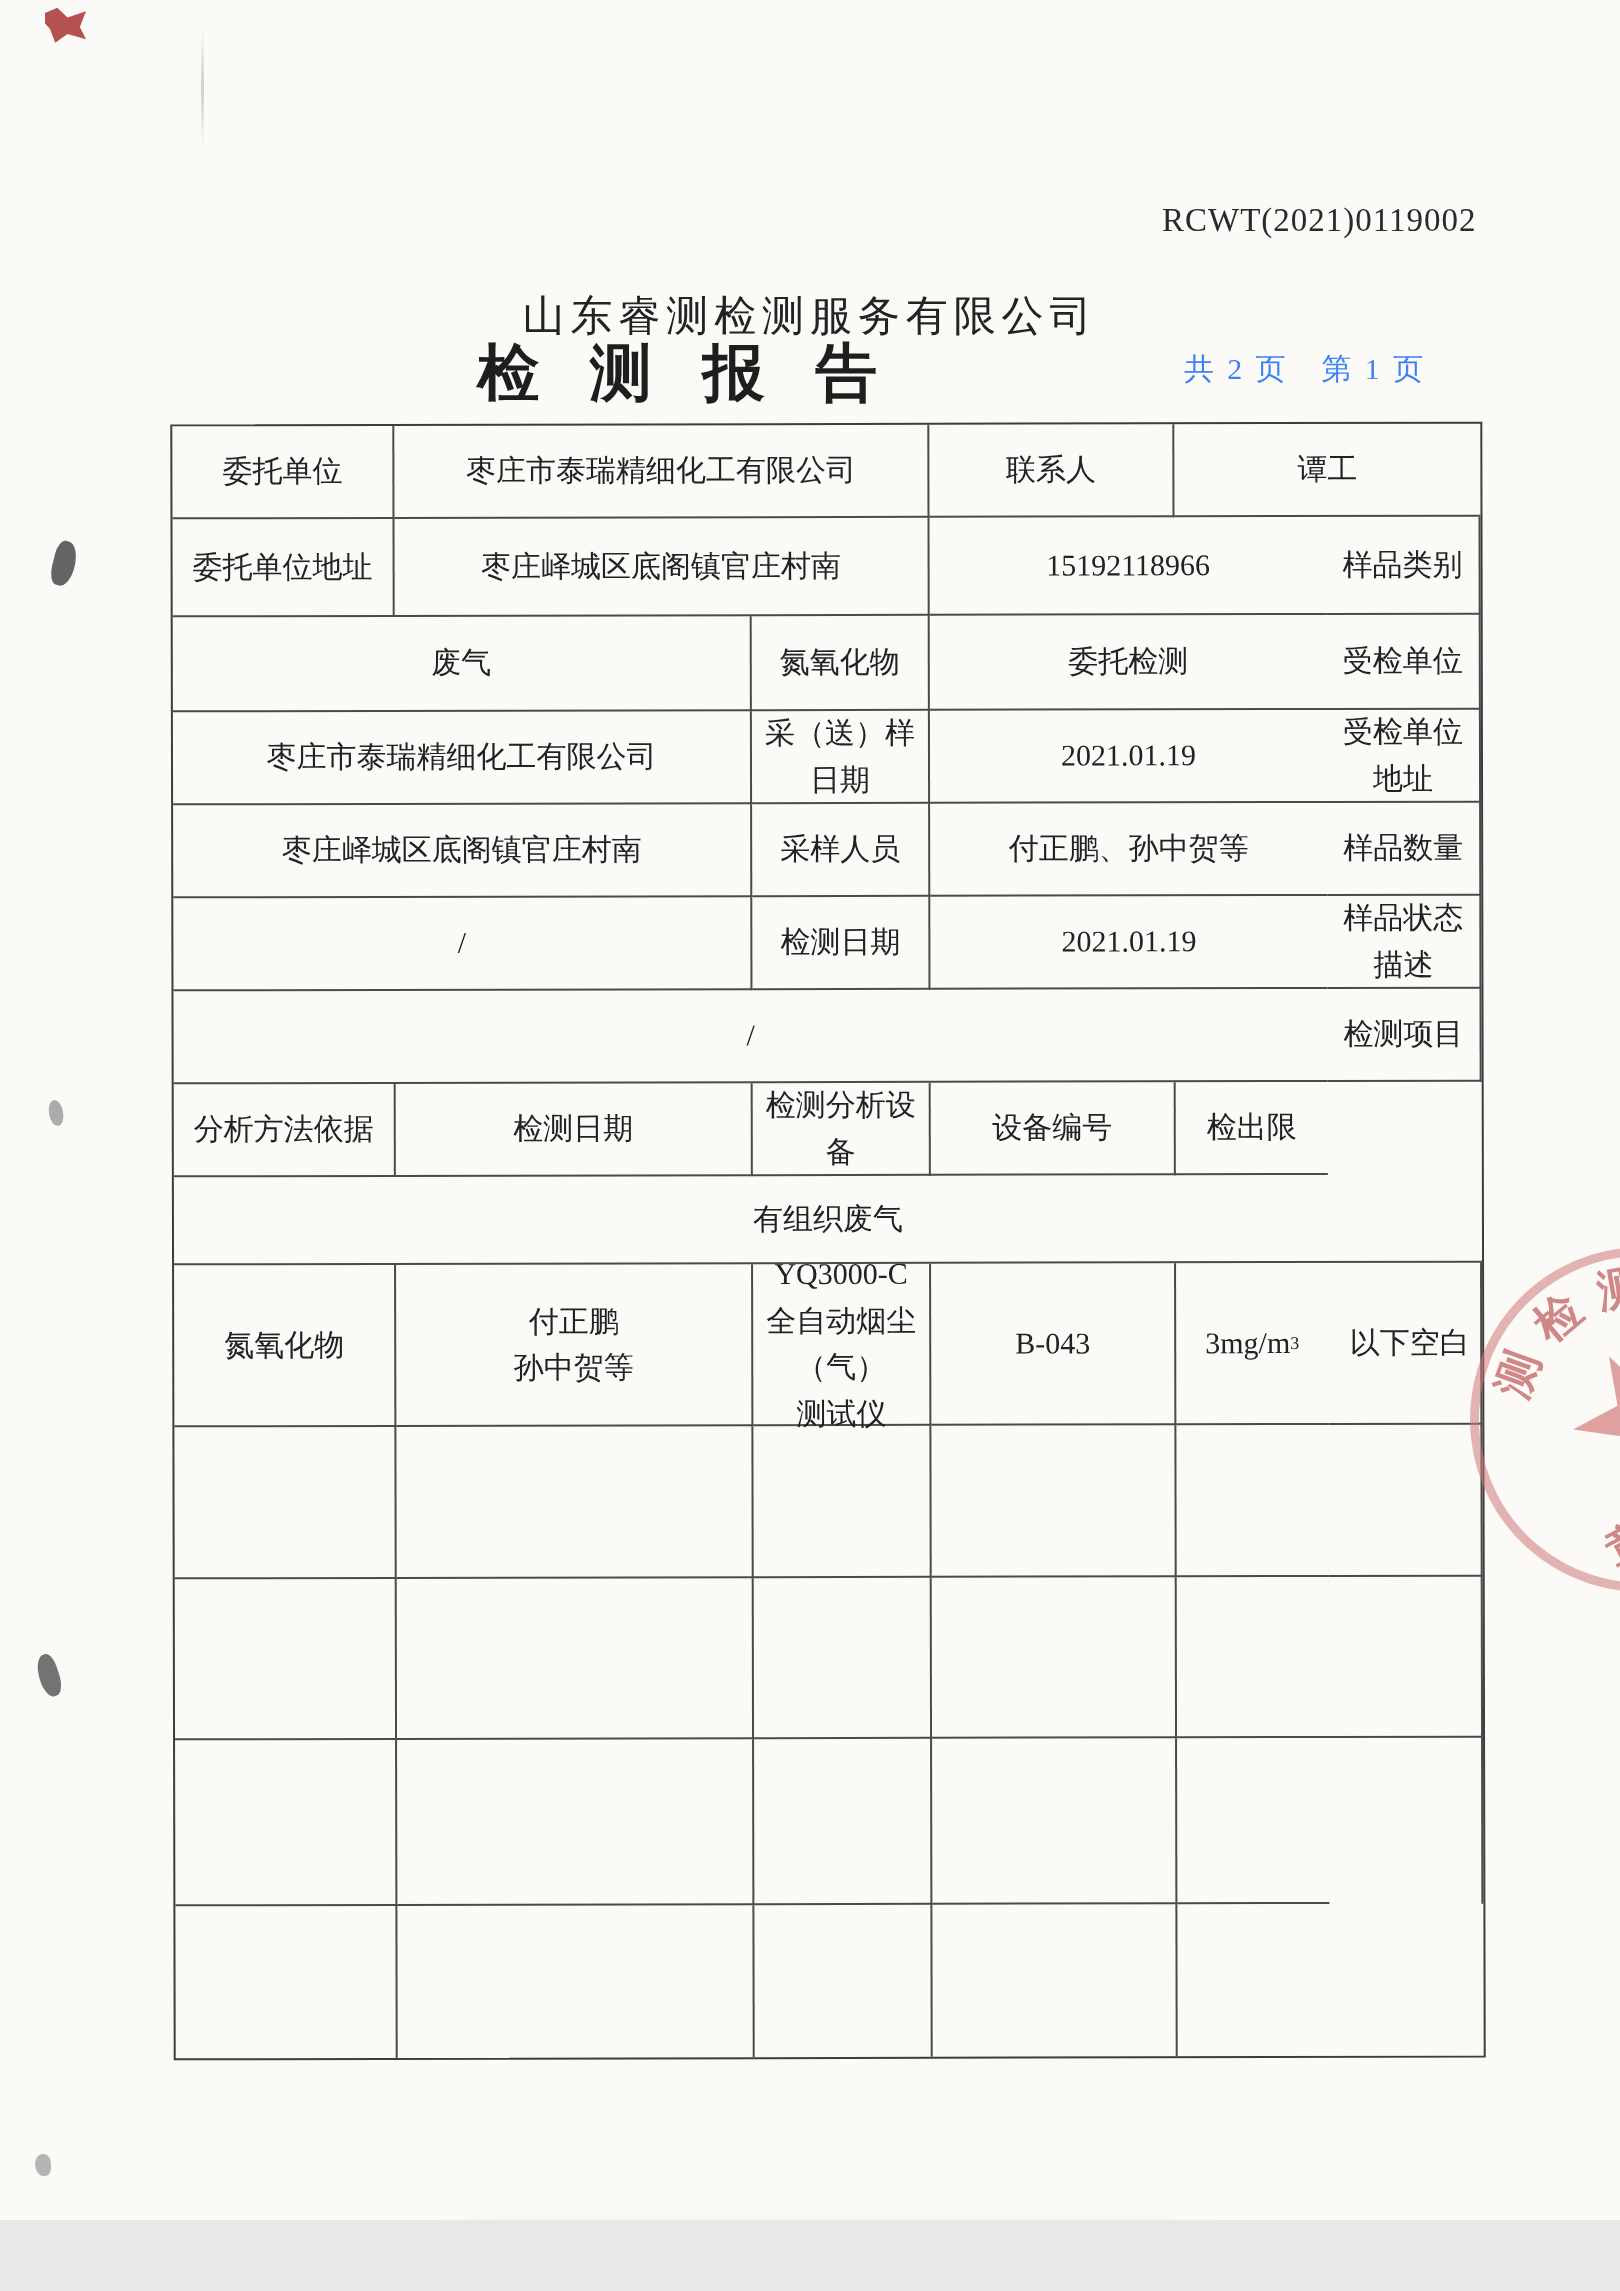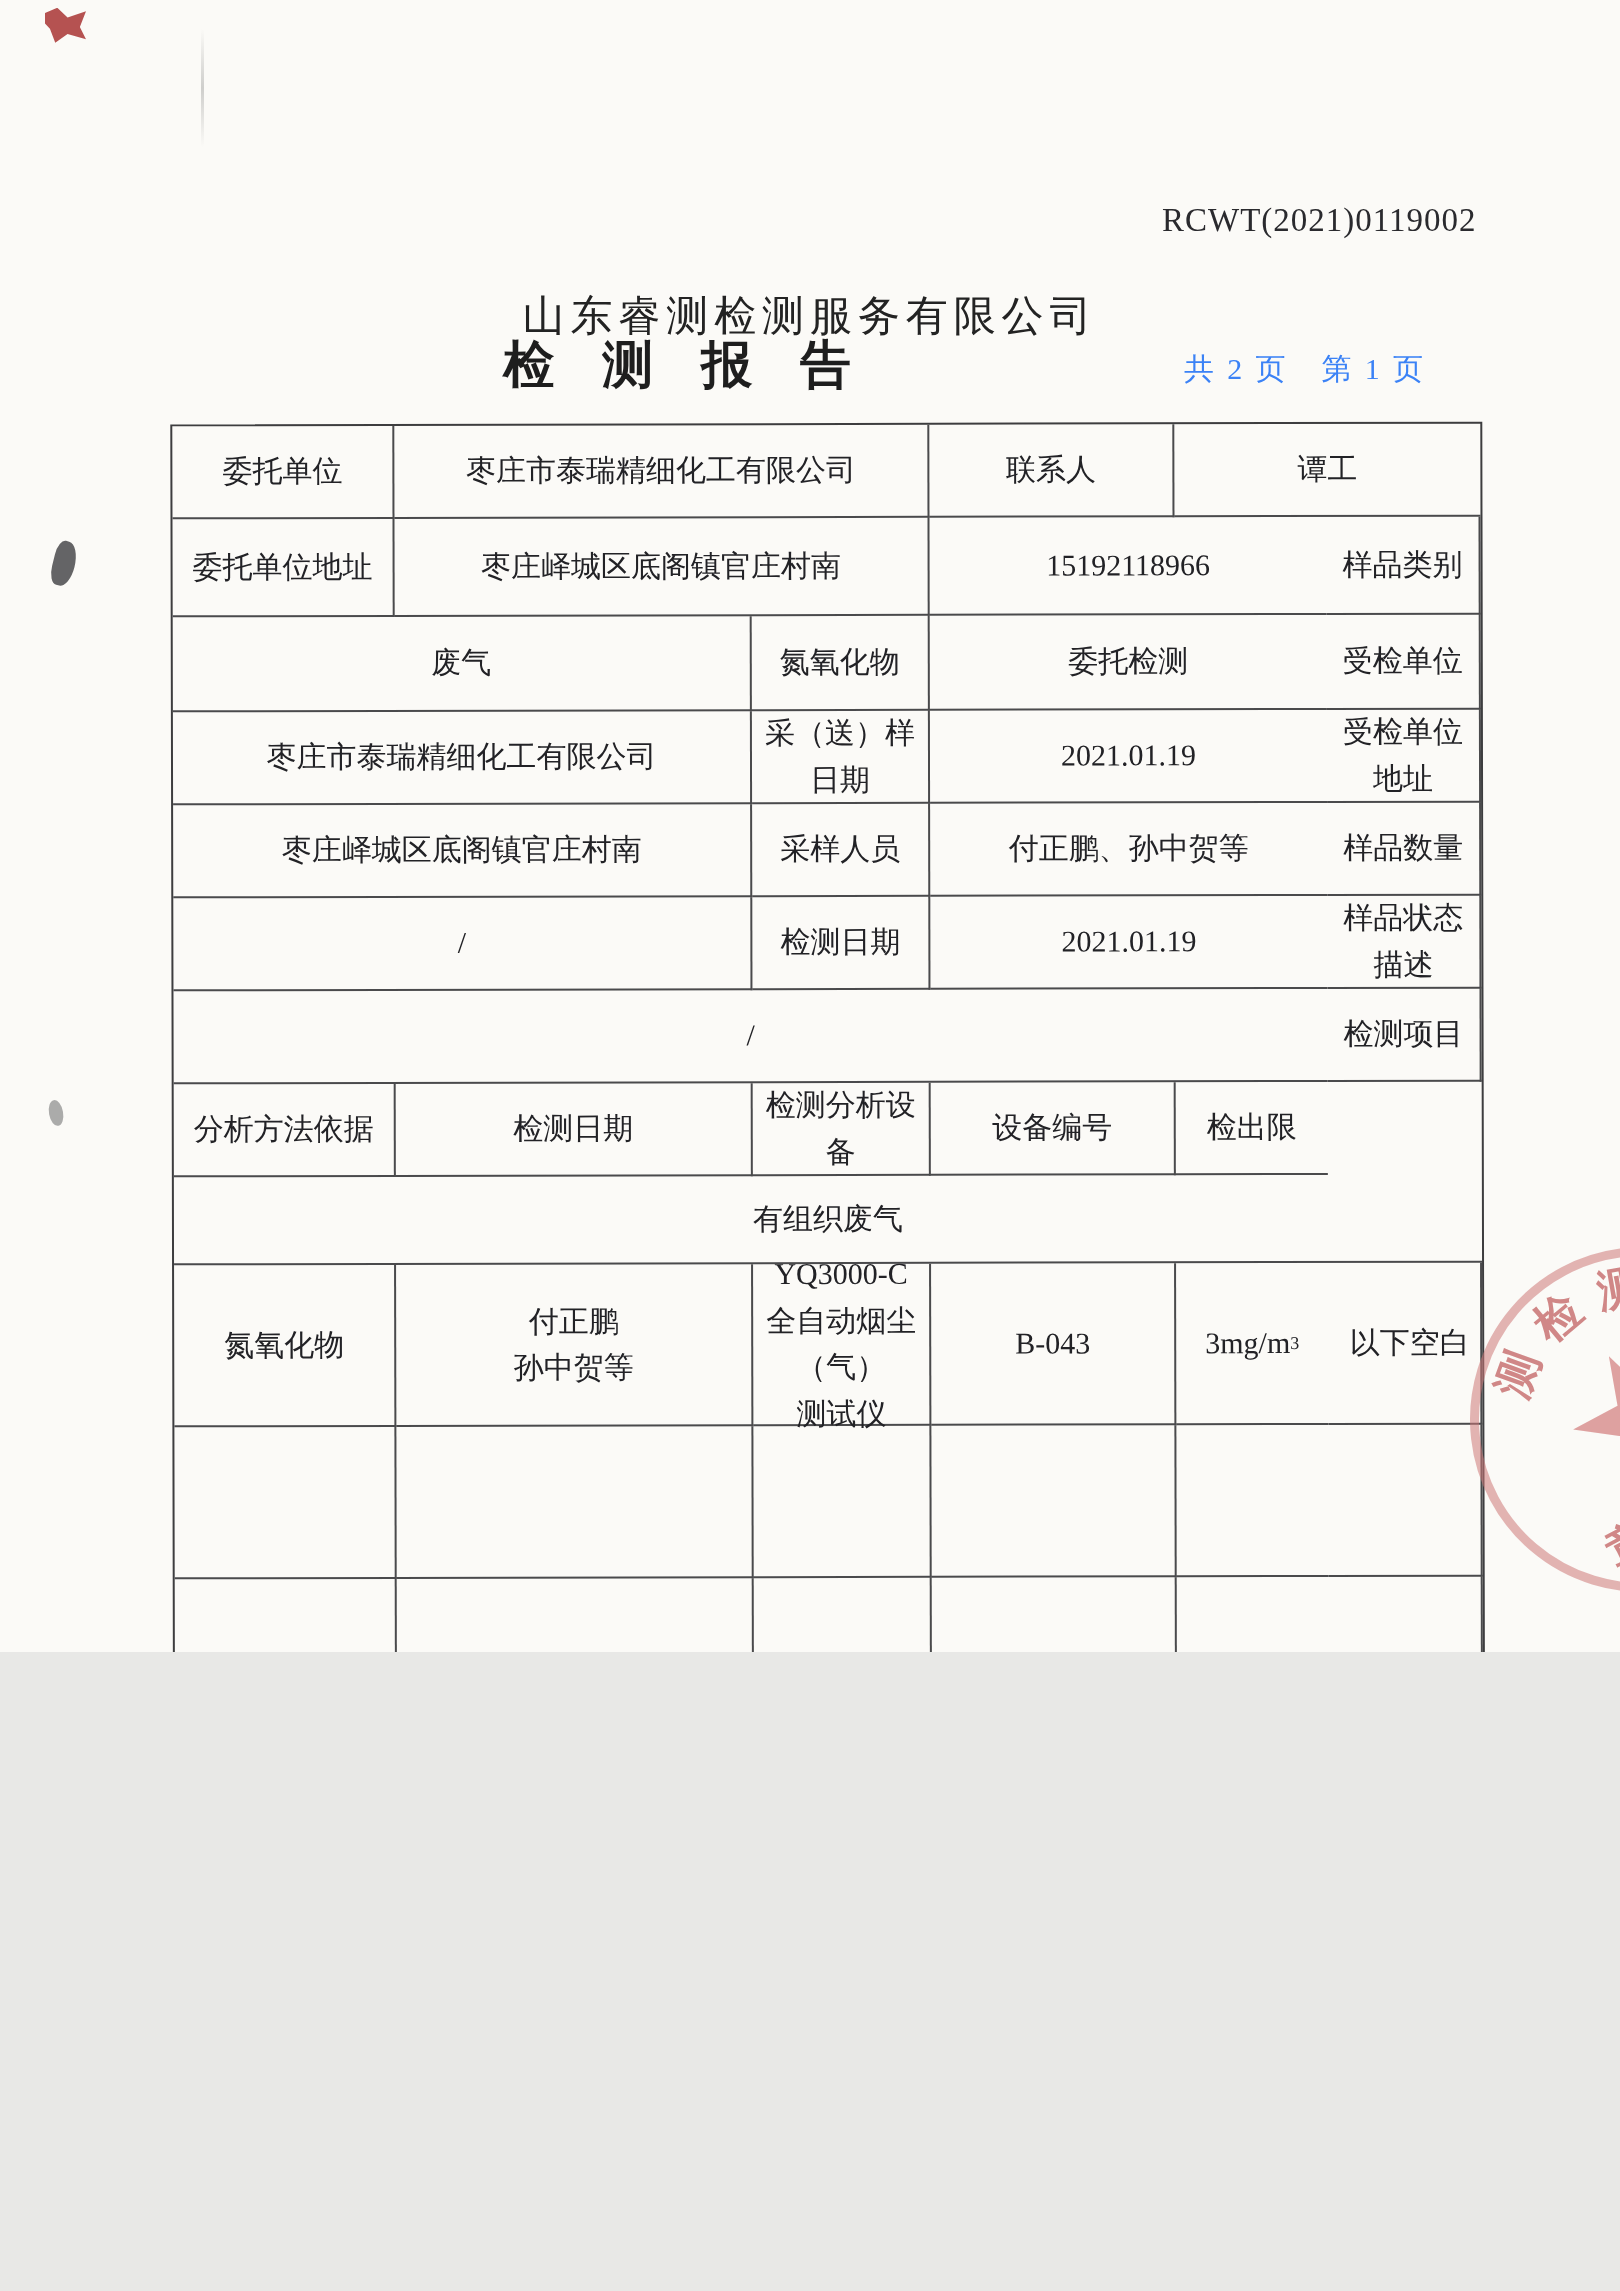--- a/index.html
+++ b/index.html
@@ -1,36 +1,36 @@
 <!DOCTYPE html>
 <html><head>
 <meta charset="utf-8">
 <style>
   html,body { margin:0; padding:0; }
   body { background:#e8e8e6; }
   .page {
     position:relative;
-    width:1620px; height:1652px;
+    width:1620px; height:2220px;
     background:#fbfaf7;
     overflow:hidden;
     font-family:"Liberation Serif","DejaVu Serif",serif;
     color:#262626;
   }
   
   .report-no {
     position:absolute; top:202px; left:1162px;
     font-size:33px; letter-spacing:1px; color:#2a2a2e;
   }
   .company-name {
     position:absolute; top:269px; left:0; width:1620px;
     text-align:center; font-size:42px; letter-spacing:5.9px; color:#232323;margin-top:19px;
   }
   .report-title {
     position:absolute; top:331px; left:0; width:1372px;
-    text-align:center; font-size:51px; font-weight:bold;
+    text-align:center; font-size:62px; font-weight:bold;
     letter-spacing:17.6px; color:#1e1e1e;
   }
   .page-info {
     position:absolute; top:349px; left:1184px;
     font-size:30px; letter-spacing:2.9px; color:#3b82f6;
   }
   
   .report-table {
     position:absolute; top:423px; left:172px;
     display:grid;

